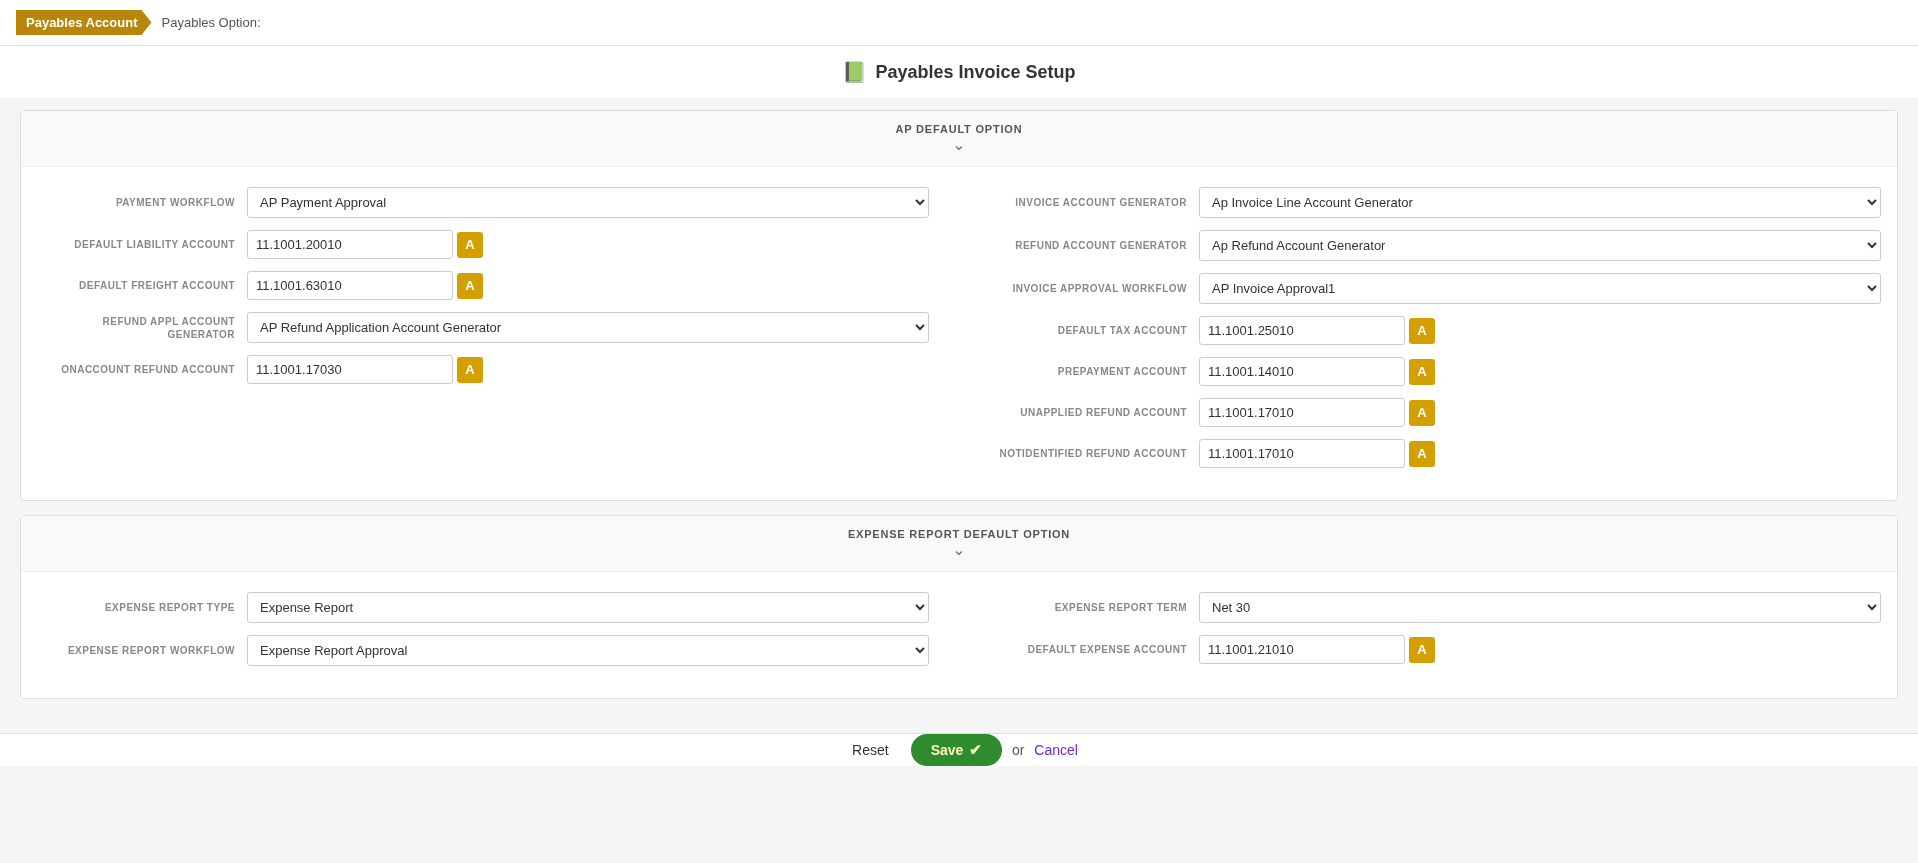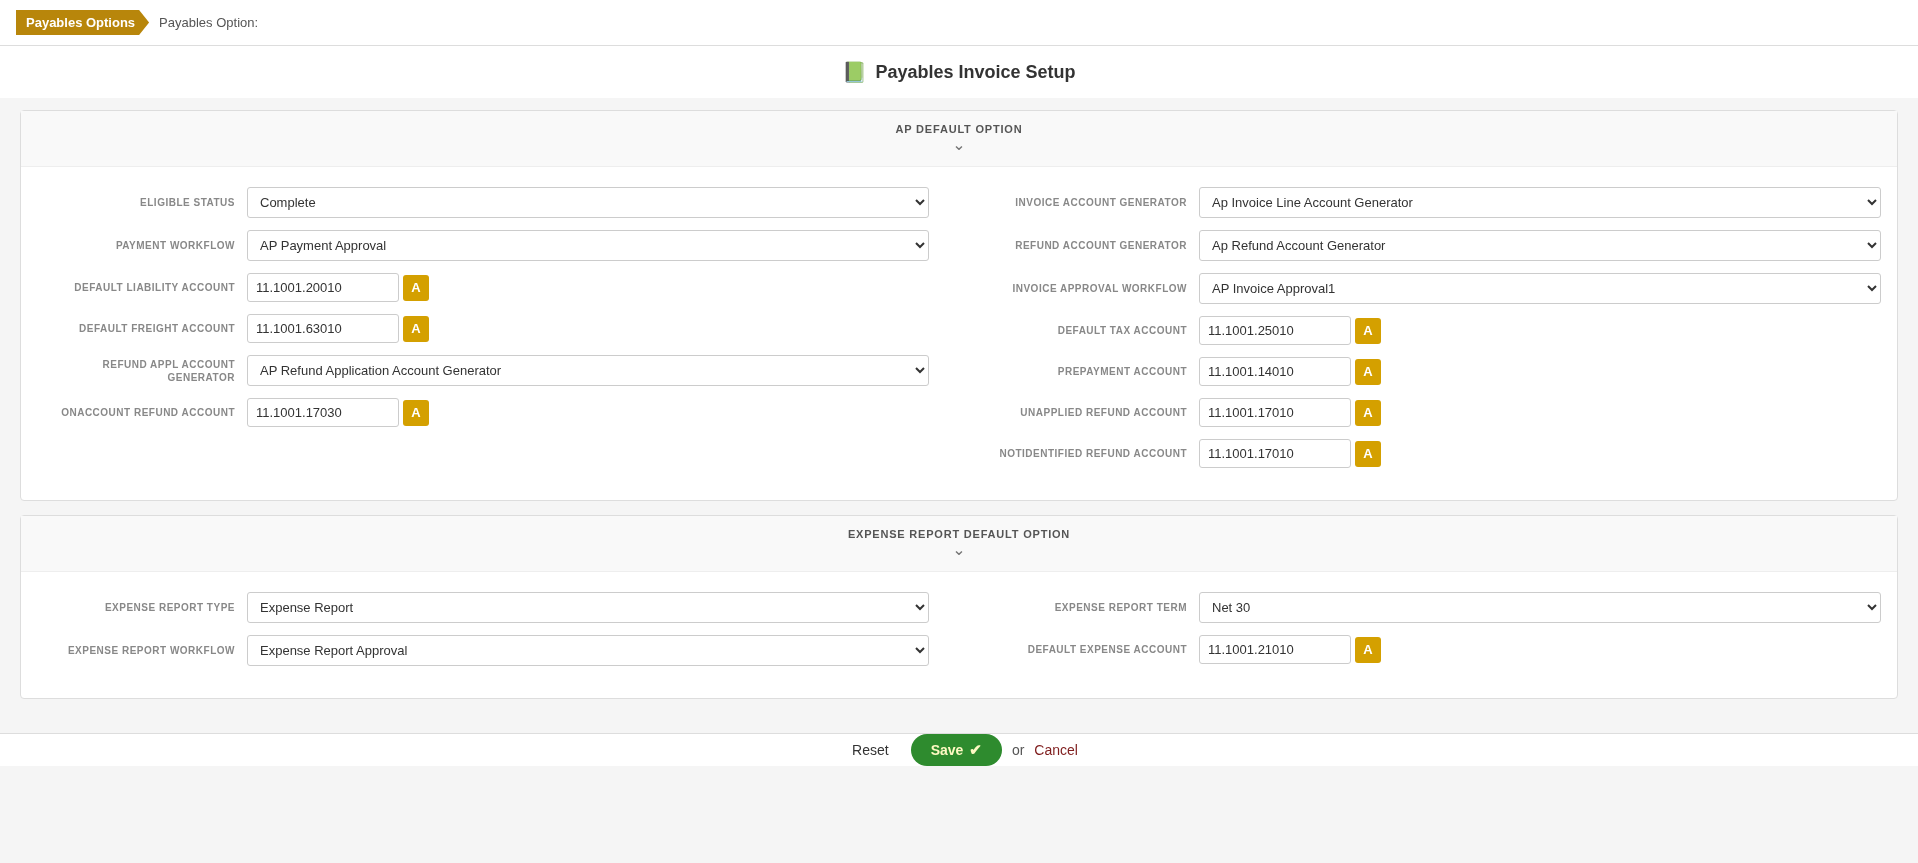--- a/index.html
+++ b/index.html
@@ -58,21 +58,21 @@
 
     
     select {
       width: 100%; border: 1px solid #ccc; border-radius: 3px; padding: 6px 8px;
       font-size: 13px; background: #fff; color: #333; appearance: auto;
     }
 
     
     .text-input {
       border: 1px solid #ccc; border-radius: 3px; padding: 6px 8px;
-      font-size: 13px; color: #333; background: #fff; width: 152px;
+      font-size: 13px; color: #333; background: #fff; width: 206px;
     }
 
     
     .a-btn {
       background: #d4a000; color: #fff; border: none; border-radius: 3px;
       width: 26px; height: 26px; font-weight: bold; font-size: 13px;
       cursor: pointer; display: flex; align-items: center; justify-content: center;
       flex-shrink: 0;
     }
 
@@ -86,57 +86,47 @@
       background: none; border: none; color: #333; font-size: 14px;
       cursor: pointer; padding: 6px 12px;
     }
     .save-btn {
       background: #2e8b2e; color: #fef9c3; border: none; border-radius: 20px;
       padding: 7px 20px; font-size: 14px; font-weight: bold; cursor: pointer;
       display: flex; align-items: center; gap: 6px;
     }
     .save-btn .check-icon { font-size: 15px; }
     .or-text { font-size: 14px; color: #555; }
-    .cancel-link { color: #7f1d1d; font-size: 14px; cursor: pointer; text-decoration: none; background: none; border: none; }
+    .cancel-link { color: #6d28d9; font-size: 14px; cursor: pointer; text-decoration: none; background: none; border: none; }
   </style>
 </head>
 <body>
 
 <div class="breadcrumb">
-  <div class="breadcrumb-tag">Payables Options</div>
+  <div class="breadcrumb-tag">Payables Account</div>
   <span class="breadcrumb-text">Payables Option:</span>
 </div>
 
 <div class="page-title-bar">
   <span class="book-icon">📗</span>
   <span>Payables Invoice Setup</span>
 </div>
 
 <div class="main-content">
 
   <div class="section-card">
     <div class="section-header">
       <span class="section-title">AP DEFAULT OPTION</span>
       <span class="collapse-icon">⌄</span>
     </div>
     <div class="section-body">
       <div class="form-grid">
 
         <div>
 
-          <div class="field-row">
-            <div class="field-label">ELIGIBLE STATUS</div>
-            <div class="field-control">
-              <select>
-                <option>Complete</option>
-                <option>Approved</option>
-                <option>Validated</option>
-              </select>
-            </div>
-          </div>
 
 
           <div class="field-row">
             <div class="field-label">PAYMENT WORKFLOW</div>
             <div class="field-control">
               <select>
                 <option>AP Payment Approval</option>
               </select>
             </div>
           </div>

